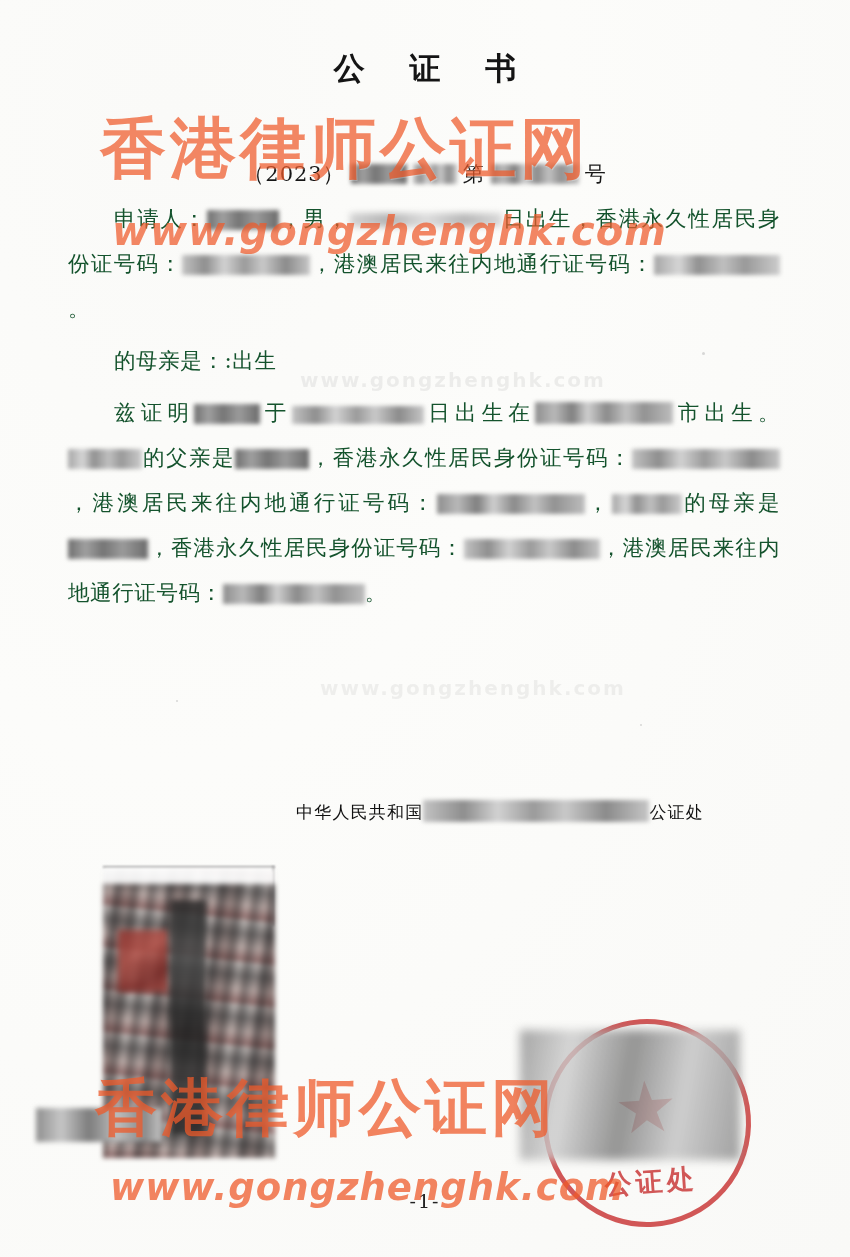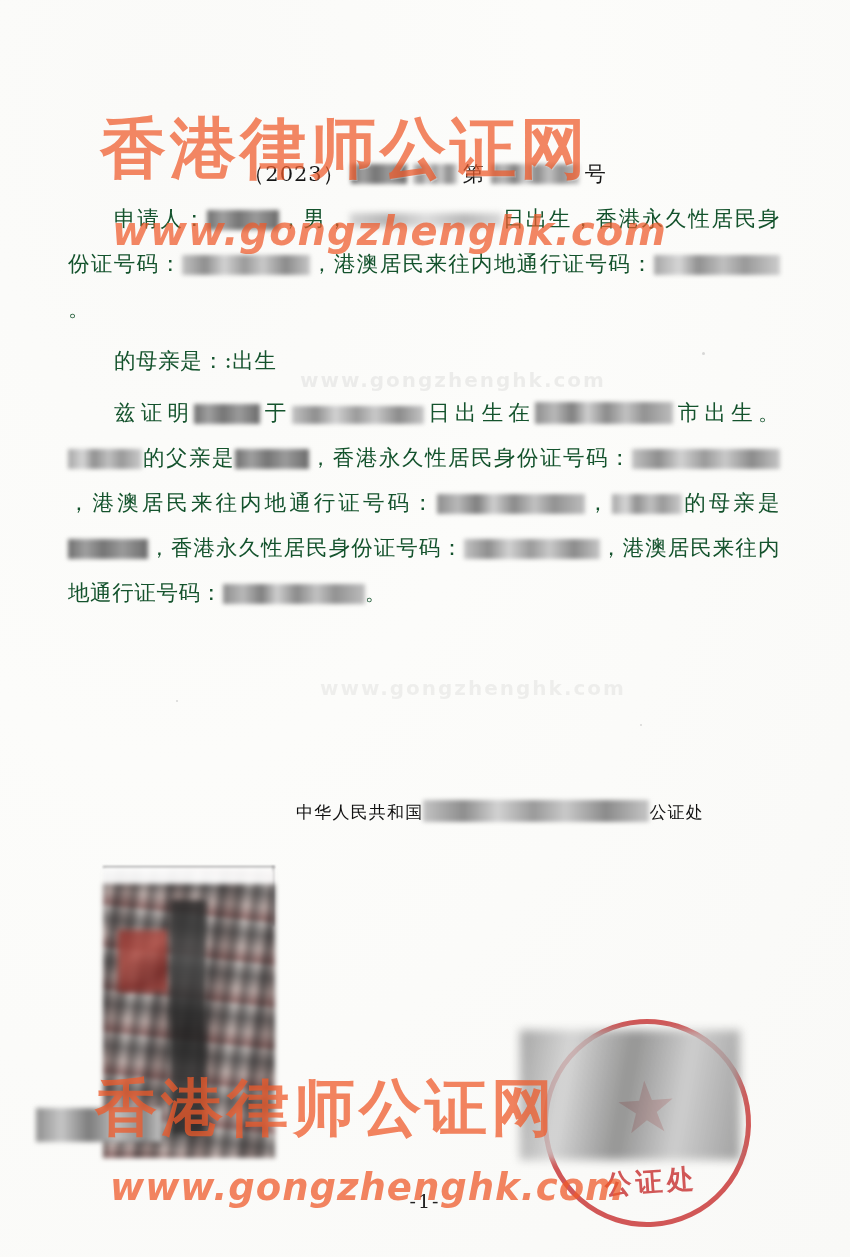--- a/index.html
+++ b/index.html
@@ -302,20 +302,21 @@
 </head>
 <body>
 
 <div id="page">
   <div id="paper-tone"></div>
 
   <div class="speck" style="left:702px;top:352px;width:3px;height:3px;"></div>
   <div class="speck" style="left:640px;top:724px;width:2px;height:2px;"></div>
   <div class="speck" style="left:176px;top:700px;width:2px;height:2px;"></div>
 
+  <div id="doc-title">公 证 书</div>
 
   <div id="case-line">
     <span class="seg">（2023）</span><span class="rd dark" style="width:56px;height:20px;margin:0 6px;"></span><span class="rd g2" style="width:44px;height:20px;margin:0 6px 0 0;"></span><span class="seg">第</span><span class="rd g1" style="width:88px;height:20px;margin:0 6px;"></span><span class="seg">号</span>
   </div>
 
   <div id="body-text">
 
     <p class="para indent">
       <span class="run">申请人：</span><span class="rd dark" style="width:72px;height:20px;"></span><span class="run">，男，</span><span class="rd light" style="width:152px;height:14px;vertical-align:-1px;"></span><span class="run">日出生，香港永久性居民身份证号码：</span><span class="rd g2" style="width:128px;height:20px;"></span><span class="run">，港澳居民来往内地通行证号码：</span><span class="rd g3" style="width:126px;height:20px;"></span><span class="run">。</span>
     </p>

